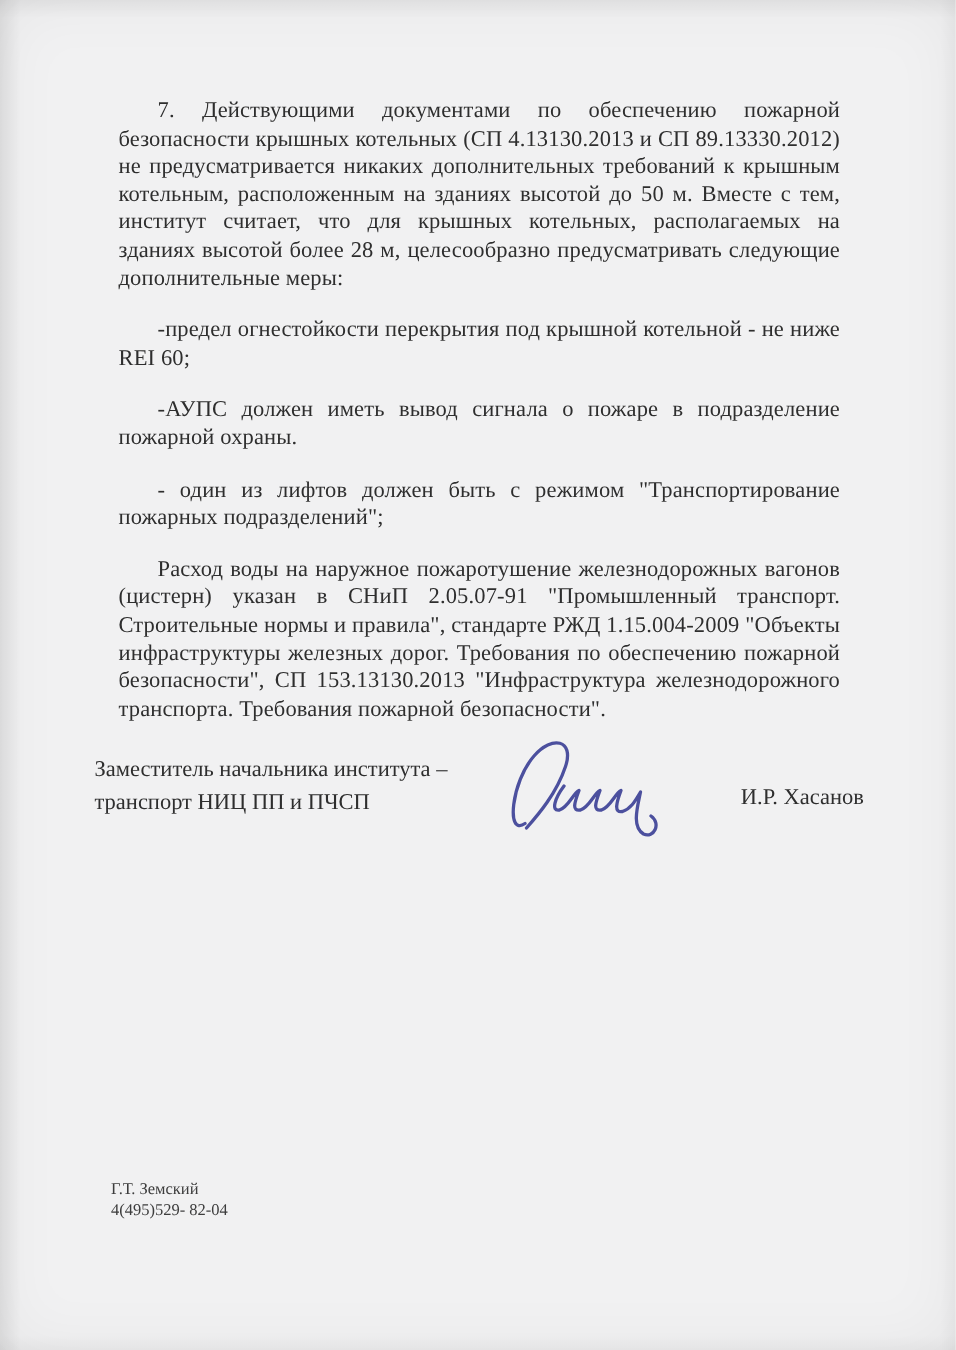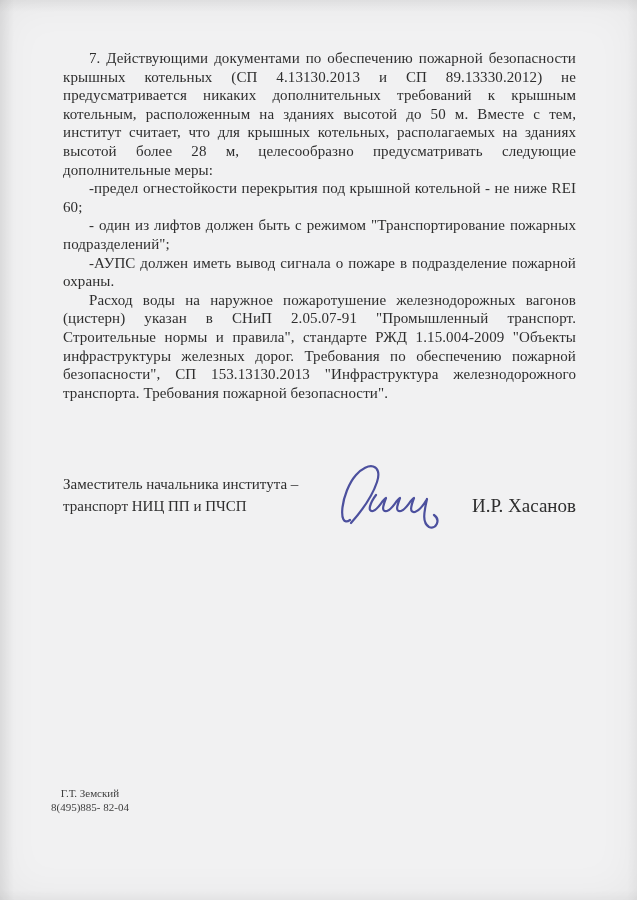--- a/index.html
+++ b/index.html
@@ -23,70 +23,69 @@
     position: absolute; inset: 0;
     box-shadow: inset 0 0 45px rgba(0,0,0,0.05);
     pointer-events: none;
   }
   .content {
     position: absolute;
     left: 63px; top: 49px; width: 513px;
     color: #2e2e2e;
   }
   p.para {
-    margin: 0;
+    margin: 16px;
     text-indent: 26px;
     text-align: justify;
     font-size: 15px;
     line-height: 18.6px;
     letter-spacing: 0.1px;
   }
   .sig-row {
     position: absolute;
-    left: 63px; top: 474px; width: 513px;
+    left: 63px; top: 503px; width: 513px;
     display: flex;
     align-items: flex-start;
     color: #2e2e2e;
   }
   .sig-titles {
     font-size: 15px;
     line-height: 21.5px;
     white-space: nowrap;
   }
   .signature-svg {
     margin-left: 38px;
     margin-top: -12px;
     flex: 0 0 auto;
   }
   .signer-name {
     margin-left: auto;
     margin-top: 21px;
-    font-size: 19px;
+    font-size: 15px;
     white-space: nowrap;
     text-align: right;
   }
   .footer {
     position: absolute;
-    left: 51px; top: 787px;
+    left: 74px; top: 787px;
     font-size: 11px;
     line-height: 13.5px;
     color: #3d3d3d;
-    text-align: center;
   }
 </style>
 </head>
 <body>
 
 <div class="page" style="background-color: rgb(241, 241, 242);">
 
   <div class="content">
     <p class="para">7. Действующими документами по обеспечению пожарной безопасности крышных котельных (СП 4.13130.2013 и СП 89.13330.2012) не предусматривается никаких дополнительных требований к крышным котельным, расположенным на зданиях высотой до 50 м. Вместе с тем, институт считает, что для крышных котельных, располагаемых на зданиях высотой более 28 м, целесообразно предусматривать следующие дополнительные меры:</p>
     <p class="para">-предел огнестойкости перекрытия под крышной котельной - не ниже REI 60;</p>
+    <p class="para">-АУПС должен иметь вывод сигнала о пожаре в подразделение пожарной охраны.</p>
     <p class="para">- один из лифтов должен быть с режимом "Транспортирование пожарных подразделений";</p>
-    <p class="para">-АУПС должен иметь вывод сигнала о пожаре в подразделение пожарной охраны.</p>
     <p class="para">Расход воды на наружное пожаротушение железнодорожных вагонов (цистерн) указан в СНиП 2.05.07-91 "Промышленный транспорт. Строительные нормы и правила", стандарте РЖД 1.15.004-2009 "Объекты инфраструктуры железных дорог. Требования по обеспечению пожарной безопасности", СП 153.13130.2013 "Инфраструктура железнодорожного транспорта. Требования пожарной безопасности".</p>
   </div>
 
   <div class="sig-row">
     <div class="sig-titles">
       <div>Заместитель начальника института –</div>
       <div>транспорт НИЦ ПП и ПЧСП</div>
     </div>
     <svg class="signature-svg" width="132" height="78" viewBox="0 0 132 78">
       <path d="M 14 58
@@ -103,16 +102,16 @@
                C 75 44, 73 51, 79 50
                C 85 48, 88 42, 91 37
                C 89 47, 85 60, 93 65
                C 100 68, 105 58, 98 53" fill="none" stroke="#4c509e" stroke-width="2.2" stroke-linecap="round" stroke-linejoin="round"></path>
     </svg>
     <div class="signer-name">И.Р. Хасанов</div>
   </div>
 
   <div class="footer">
     <div>Г.Т. Земский</div>
-    <div>8(495)885- 82-04</div>
+    <div>4(495)529- 82-04</div>
   </div>
 
 </div>
 
 </body></html>

